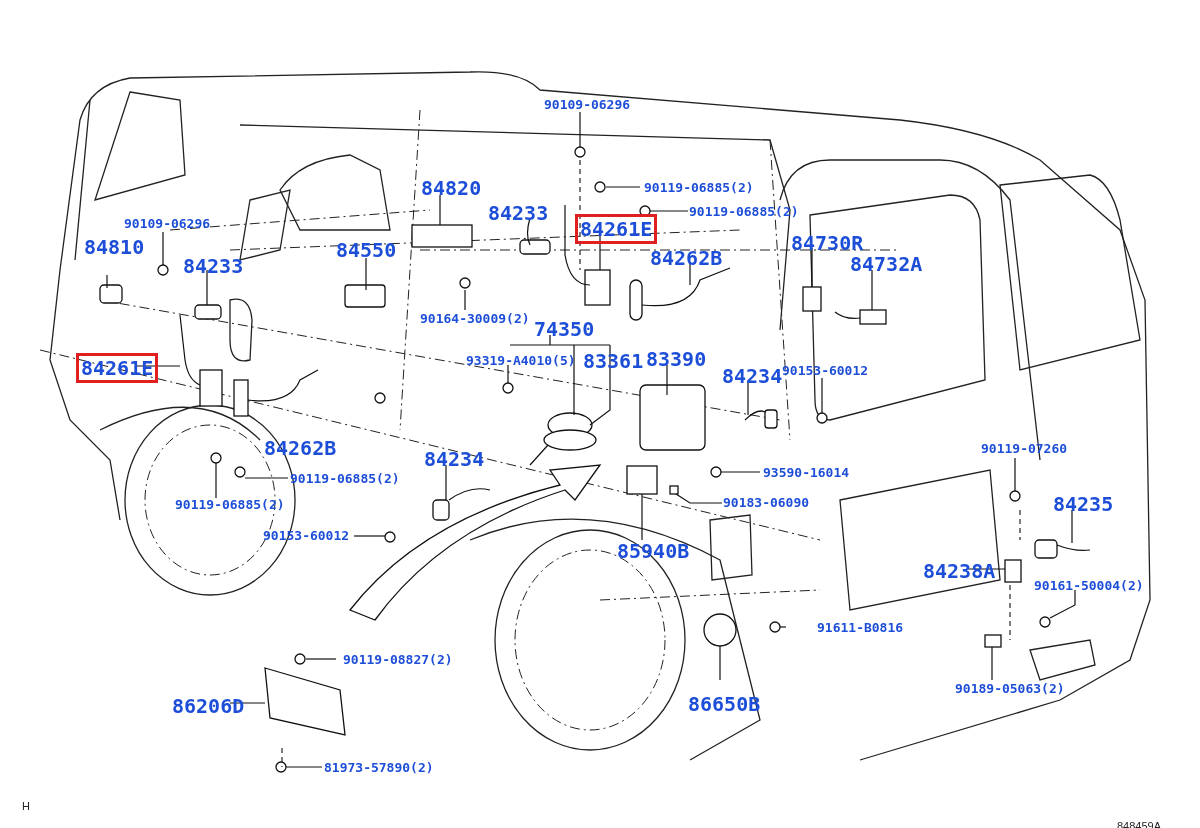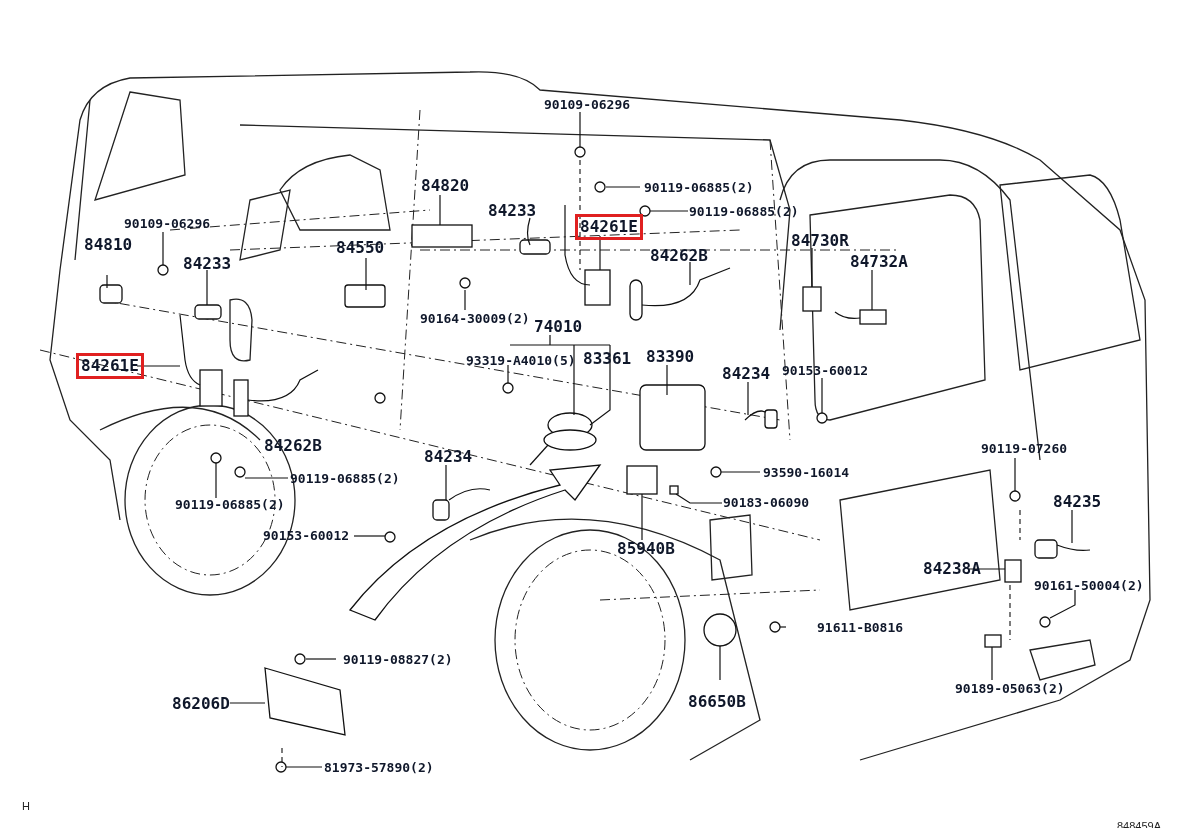--- a/index.html
+++ b/index.html
@@ -1,19 +1,19 @@
 <!DOCTYPE html>
 <html><head>
 <meta charset="utf-8">
 <style>
   html, body { margin: 0; padding: 0; background: #ffffff; }
   body { width: 1200px; height: 828px; position: relative; overflow: hidden; font-family: "DejaVu Sans Mono", monospace; }
   #diagram { position: absolute; left: 0; top: 0; width: 1200px; height: 828px; }
-  .lbl { position: absolute; font-family: "DejaVu Sans Mono", monospace; font-size: 13px; font-weight: bold; color: #0f172a; white-space: nowrap; letter-spacing: 0px; line-height: 1; }
-  .lbl.big { font-size: 16px; text-align: center; }
+  .lbl { position: absolute; font-family: "DejaVu Sans Mono", monospace; font-size: 13px; font-weight: bold; color: #1d4ed8; white-space: nowrap; letter-spacing: 0px; line-height: 1; }
+  .lbl.big { font-size: 20px; text-align: center; }
   .lbl.hl { outline: 3px solid #e02020; outline-offset: 2px; }
   .foot { position: absolute; font-family: "Liberation Sans", sans-serif; font-size: 11px; color: #222; }
   svg .body { fill: none; stroke: #222; stroke-width: 1.3; }
   svg .dash { fill: none; stroke: #222; stroke-width: 1; stroke-dasharray: 10 4 2 4; }
   svg .lead { fill: none; stroke: #111; stroke-width: 1.2; }
   svg .part { fill: #fff; stroke: #111; stroke-width: 1.3; }
   svg .dline { fill: none; stroke: #111; stroke-width: 1.1; stroke-dasharray: 5 4; }
 </style>
 </head>
 <body>
@@ -159,21 +159,21 @@
 <div class="lbl big hl" style="left: 81px; top: 358px; outline-color: rgb(224, 32, 32);">84261E</div>
 <div class="lbl big" style="left:336px;top:240px;">84550</div>
 <div class="lbl big" style="left:421px;top:178px;">84820</div>
 <div class="lbl big" style="left:488px;top:203px;">84233</div>
 <div class="lbl" style="left:544px;top:98px;">90109-06296</div>
 <div class="lbl" style="left:644px;top:181px;">90119-06885(2)</div>
 <div class="lbl" style="left:689px;top:205px;">90119-06885(2)</div>
 <div class="lbl big hl" style="left: 580px; top: 219px; outline-color: rgb(224, 32, 32);">84261E</div>
 <div class="lbl big" style="left:650px;top:248px;">84262B</div>
 <div class="lbl" style="left:420px;top:312px;">90164-30009(2)</div>
-<div class="lbl big" style="left:534px;top:319px;">74010</div>
+<div class="lbl big" style="left:534px;top:319px;">74350</div>
 <div class="lbl" style="left:466px;top:354px;">93319-A4010(5)</div>
 <div class="lbl big" style="left:583px;top:351px;">83361</div>
 <div class="lbl big" style="left:646px;top:349px;">83390</div>
 <div class="lbl big" style="left:722px;top:366px;">84234</div>
 <div class="lbl big" style="left:791px;top:233px;">84730R</div>
 <div class="lbl big" style="left:850px;top:254px;">84732A</div>
 <div class="lbl" style="left:782px;top:364px;">90153-60012</div>
 <div class="lbl big" style="left:264px;top:438px;">84262B</div>
 <div class="lbl" style="left:290px;top:472px;">90119-06885(2)</div>
 <div class="lbl" style="left:175px;top:498px;">90119-06885(2)</div>

